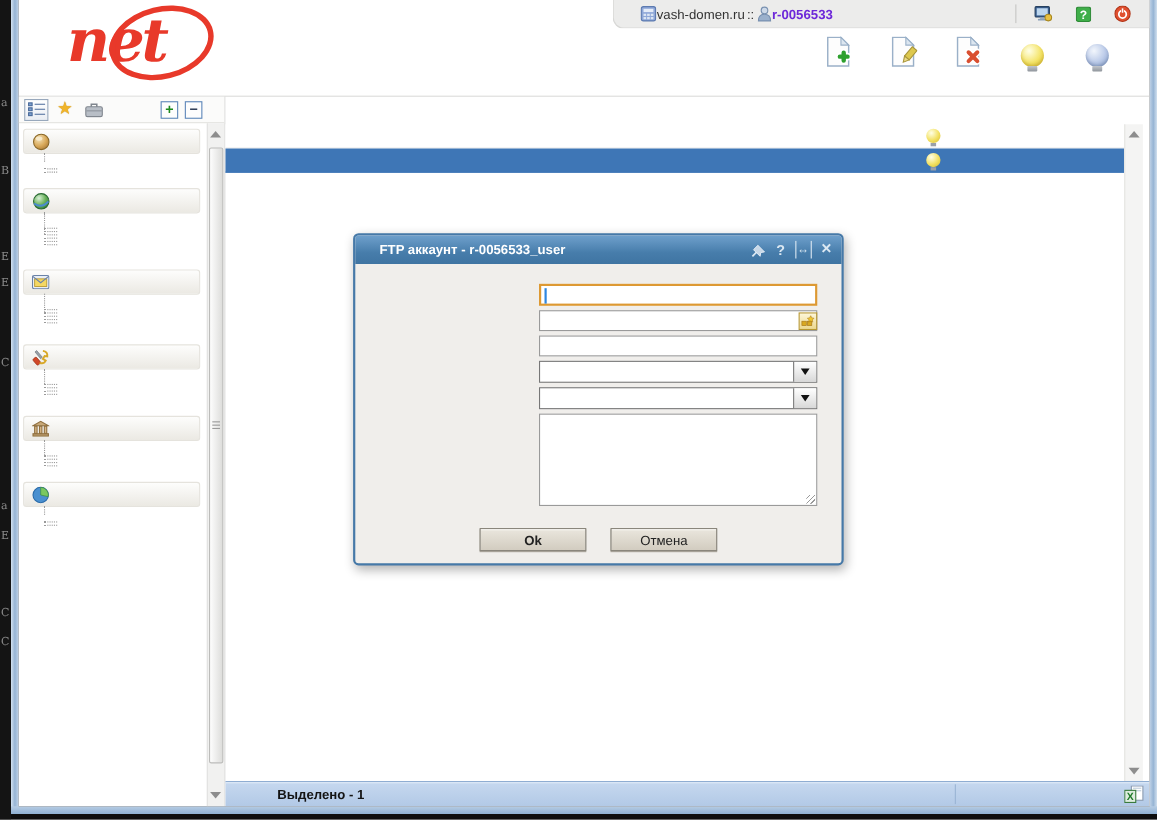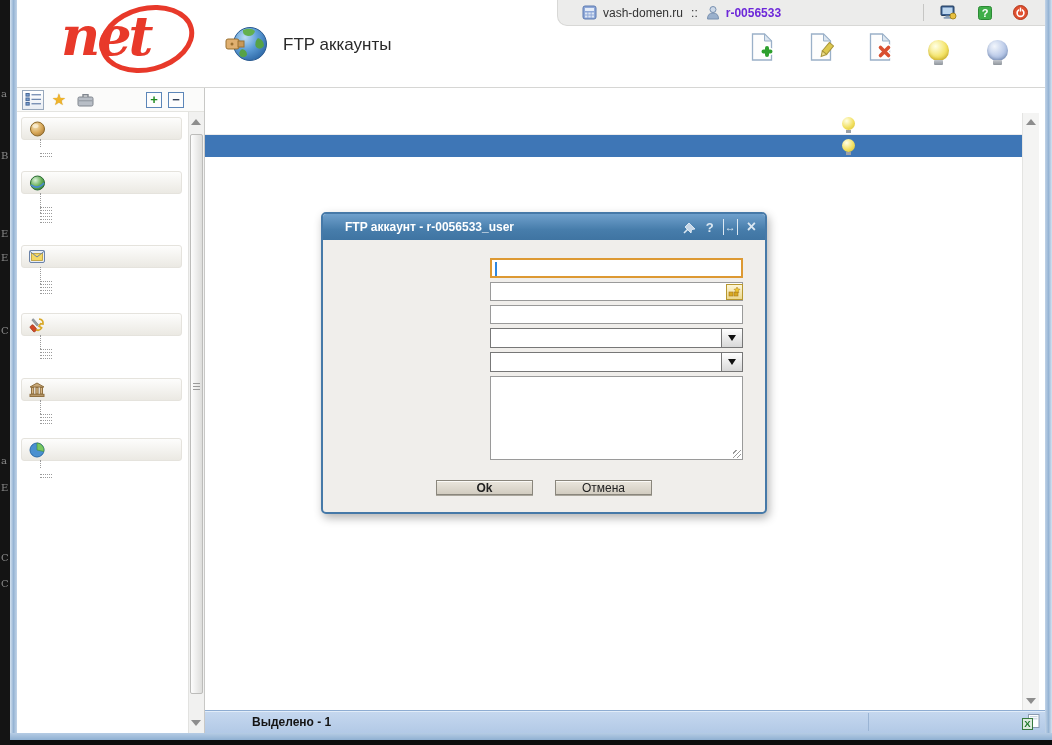--- a/index.html
+++ b/index.html
@@ -19,21 +19,21 @@
 
   .window { position:absolute; left:17px; top:0; width:1028px; height:733px; background:#fff; overflow:hidden; }
 
   
   header { position:absolute; left:0; top:0; width:1028px; height:88px; background:#fff; border-bottom:1px solid #d6d6d4; }
   .logo { position:absolute; left:36px; top:2px; width:160px; height:80px; cursor:pointer; }
   .logo-text { font-family:"DejaVu Serif",serif; font-style:italic; font-weight:bold; font-size:54px; color:#e8392a; letter-spacing:-3px; position:absolute; left:8px; top:2px; }
   .logo-ellipse { position:absolute; left:46px; top:4px; width:96px; height:66px; border:5px solid #e8392a; border-radius:50%; transform:rotate(-14deg); }
 
   .topbar { position:absolute; right:0; top:0; width:488px; height:26px; background:#ececeb; border-left:1px solid #d8d8d6; border-bottom:1px solid #d8d8d6; border-bottom-left-radius:10px; display:flex; align-items:center; justify-content:space-between; padding:0 12px 0 24px; }
-  .tb-left { display:flex; align-items:center; gap:6px; }
+  .tb-left { display:flex; align-items:center; gap:0; }
   .tb-domain { color:#333; }
   .tb-sep { color:#333; margin:0 2px; }
   .tb-account { font-weight:bold; color:#6d28d9; }
   .tb-links { display:flex; align-items:center; gap:16px; border-left:1px solid #c6c6c4; padding-left:16px; height:17px; }
   .tb-link { display:flex; align-items:center; gap:5px; cursor:pointer; }
   .tb-link .lnk { color:#1f58b0; text-decoration:underline; }
 
   .page-head { position:absolute; left:208px; top:24px; display:flex; align-items:center; gap:14px; }
   .page-head h1 { font-size:17px; font-weight:normal; color:#2a2a2a; }
 
@@ -118,21 +118,21 @@
   .inp.focus { border:2px solid #dd9933; height:20px; }
   .inp .selval { background:#2e86e0; color:#fff; padding:0 1px; }
   .gen { position:absolute; right:2px; top:2px; width:17px; height:16px; border:1px solid #b89830; background:linear-gradient(#fdf6d8,#ecd88e); cursor:pointer; padding:0; display:flex; align-items:center; justify-content:center; }
   .sel-box { width:253px; height:20px; background:#fff; border:1px solid #777; display:flex; align-items:center; cursor:pointer; }
   .sel-box .stext { flex:1; padding-left:5px; }
   .sel-btn { width:21px; height:100%; border-left:1px solid #777; background:linear-gradient(#ffffff,#d8d8d8); display:flex; align-items:center; justify-content:center; }
   .tri { width:0; height:0; border-left:4.5px solid transparent; border-right:4.5px solid transparent; border-top:6px solid #111; }
   .txt { width:253px; height:84px; background:#fff; border:1px solid #9a9a9a; position:relative; }
   .rsz { position:absolute; right:1px; bottom:1px; width:8px; height:8px; background:repeating-linear-gradient(135deg,transparent,transparent 2px,#999 2px,#999 3px); cursor:nwse-resize; }
   .dlg-buttons { display:flex; justify-content:center; gap:22px; margin-top:20px; }
-  .btn { width:97px; height:15px; font:inherit; background:linear-gradient(#eae6dd,#d2ccc0); border:1px solid #8a867c; box-shadow:0 1px 0 #aaa69c, inset 0 1px 0 #fbfaf7; color:#222; cursor:pointer; }
+  .btn { width:97px; height:21px; font:inherit; background:linear-gradient(#eae6dd,#d2ccc0); border:1px solid #8a867c; box-shadow:0 1px 0 #aaa69c, inset 0 1px 0 #fbfaf7; color:#222; cursor:pointer; }
   .btn.ok { font-weight:bold; }
 
   .ic { display:inline-flex; align-items:center; justify-content:center; line-height:0; }
 </style>
 </head>
 <body>
 
 <div class="screen">
   <div class="bg-strip" id="bgStrip">
       <span style="top:88px">a</span>
@@ -212,41 +212,20 @@
                   <circle cx="7.5" cy="8" r="3.4" fill="none" stroke="#fff" stroke-width="1.6"></circle>
                   <rect x="6.2" y="2.2" width="2.6" height="4" fill="#e05030"></rect>
                   <rect x="6.8" y="2.6" width="1.4" height="4" fill="#fff"></rect>
                 </svg>
               </span>
               <span class="lnk"></span>
             </span>
           </div>
       </div>
 
-      <div class="page-head">
-        <span class="ic ">
-            <svg width="44" height="42" viewBox="0 0 44 42">
-              <defs>
-                <radialGradient id="gp" cx="35%" cy="30%" r="75%">
-                  <stop offset="0" stop-color="#bcdcf4"></stop>
-                  <stop offset="0.5" stop-color="#5f9fd8"></stop>
-                  <stop offset="1" stop-color="#2f6aa8"></stop>
-                </radialGradient>
-              </defs>
-              <circle cx="25" cy="20" r="16.5" fill="url(#gp)" stroke="#2a5a90"></circle>
-              <path d="M18 6 q8 -3 12 1 q-1 5 -7 5 q-6 -1 -5 -6" fill="#63b04e"></path>
-              <path d="M33 14 q6 2 6 8 q-4 5 -8 1 q-2 -5 2 -9" fill="#56a247"></path>
-              <path d="M17 25 q5 1 5 6 q-3 4 -7 1 q-2 -4 2 -7" fill="#56a247"></path>
-              <rect x="1" y="15" width="13" height="10" rx="2" fill="#e0b070" stroke="#9a7030"></rect>
-              <rect x="13" y="17" width="6" height="6" fill="#c89858" stroke="#9a7030"></rect>
-              <circle cx="7" cy="20" r="1.5" fill="#9a7030"></circle>
-            </svg>
-          </span>
-        <h1>FTP аккаунты</h1>
-      </div>
 
       <div class="actions" id="actions">
           <div class="tb-btn">
             <span class="ic-slot">
               <span class="ic ">
                 <svg width="27" height="28" viewBox="0 0 26 28">
                   <path d="M4 1 h12 l7 7 v19 h-19 z" fill="#fdfdfd" stroke="#9ab0c8" stroke-width="1.3"></path>
                   <path d="M16 1 l7 7 h-7 z" fill="#dce6f0" stroke="#9ab0c8" stroke-width="1"></path>
                   <path d="M15 18.5 h7 M18.5 15 v7" stroke="#ffffff" stroke-width="7" stroke-linecap="round"></path>
                   <path d="M15 18.5 h7 M18.5 15 v7" stroke="#2ea02e" stroke-width="4" stroke-linecap="round"></path>

